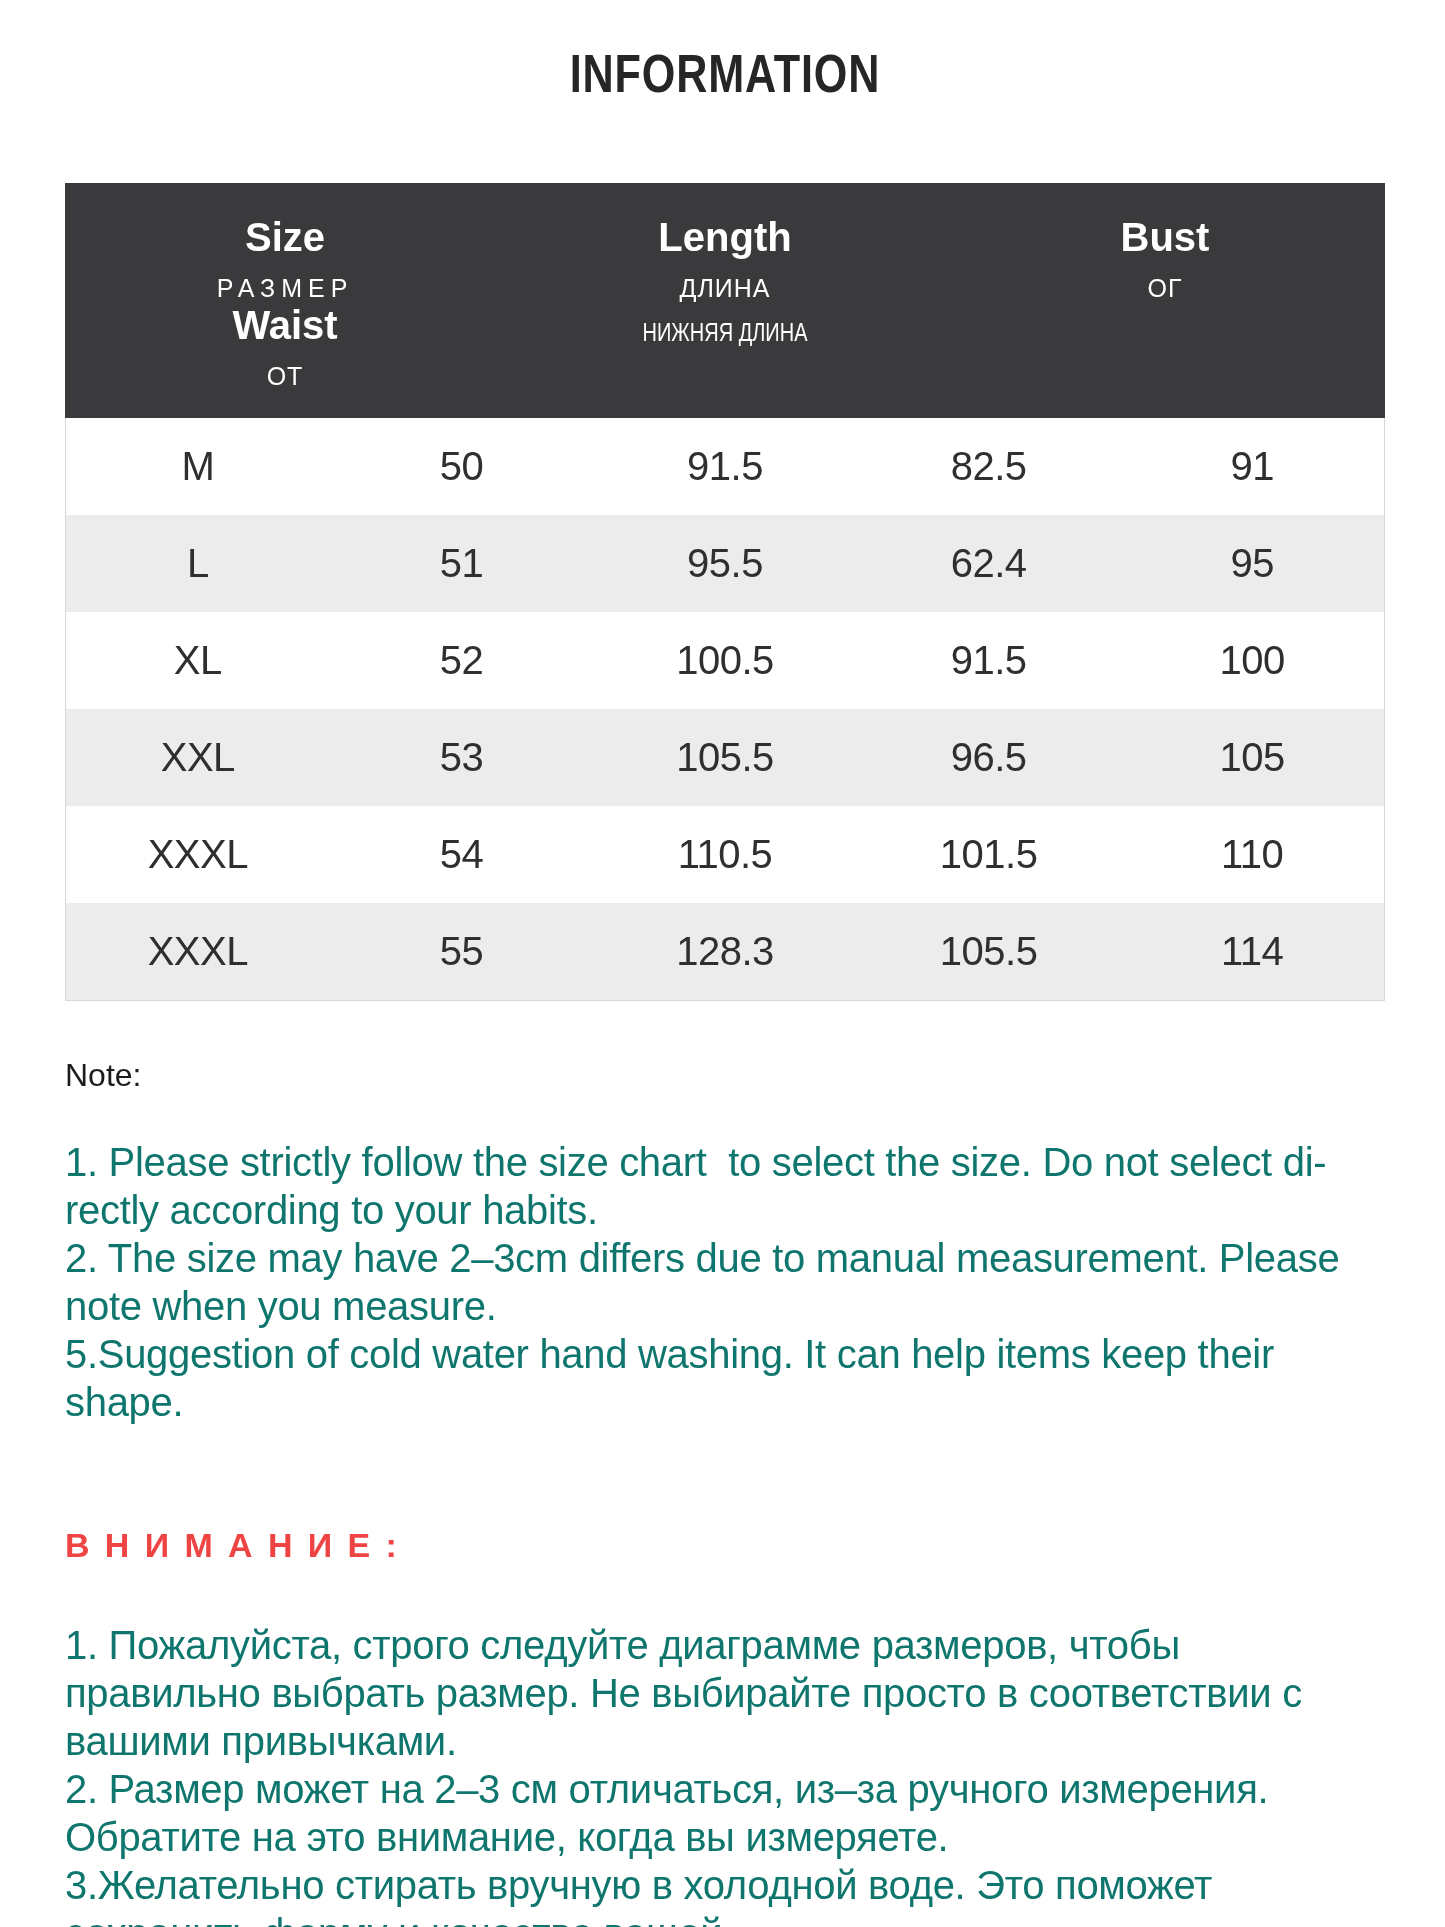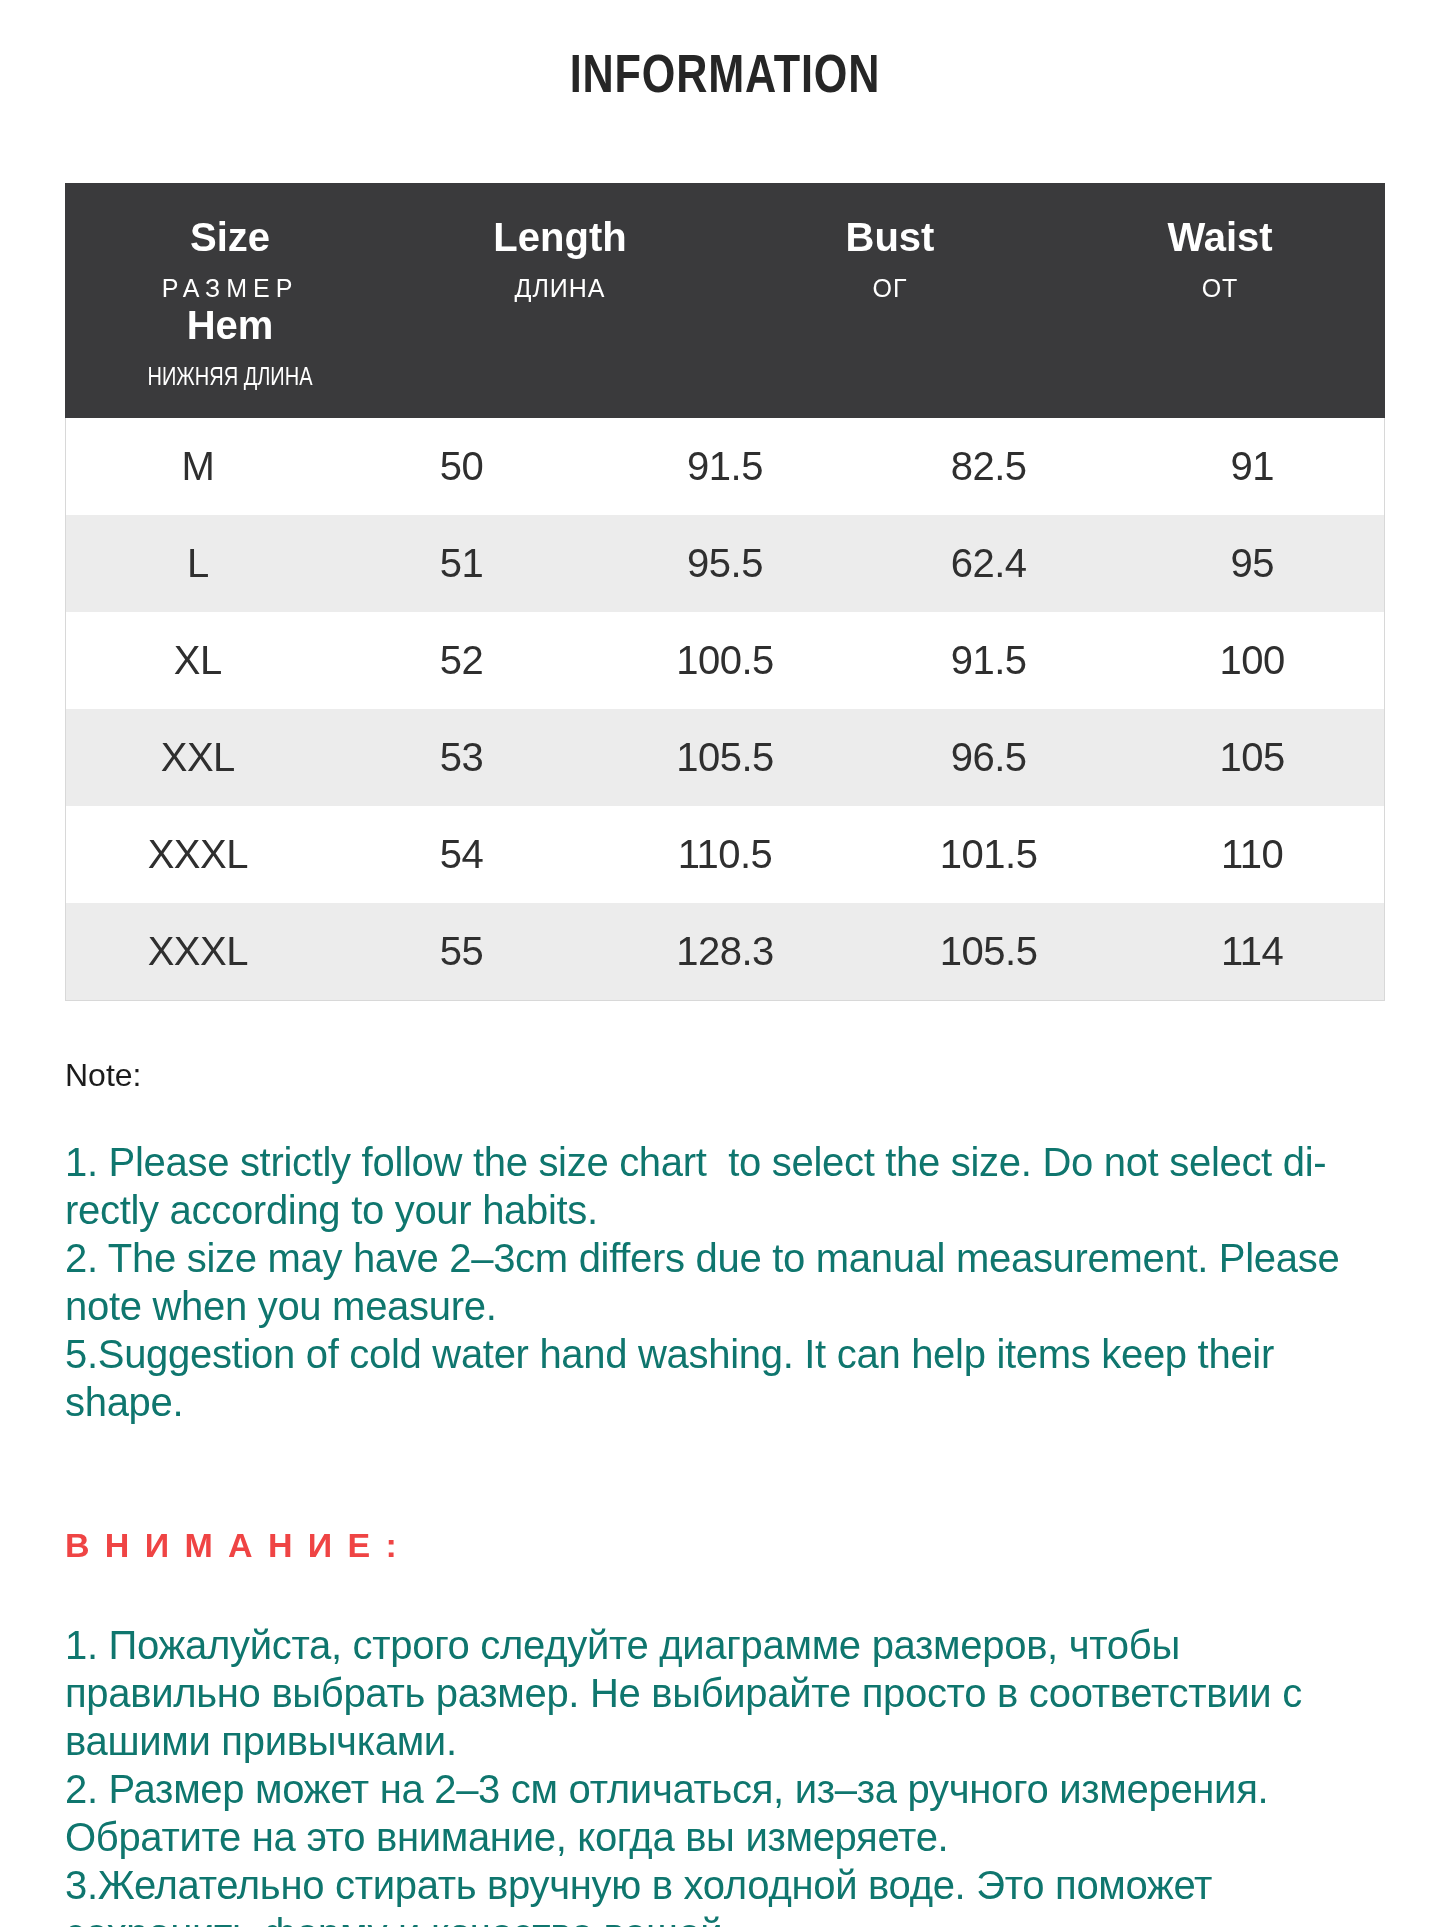--- a/index.html
+++ b/index.html
@@ -34,21 +34,21 @@
 
   
   .size-table {
     margin-top: 80px;
     width: 1320px;
     border: 1px solid #d8d8d8;
     border-top: none;
   }
   .thead {
     display: grid;
-    grid-template-columns: repeat(4, 1fr);
+    grid-template-columns: repeat(3, 1fr);
     background: #3a3a3c;
     color: #ffffff;
     padding: 32px 0 28px 0;
     margin: 0 -1px;
   }
   .th { text-align: center; }
   .th-en {
     font-size: 40px;
     font-weight: 700;
     line-height: 1.1;
@@ -126,21 +126,20 @@
       </div>
       <div class="th">
         <div class="th-en">Bust</div>
         <div class="th-ru">ОГ</div>
       </div>
       <div class="th">
         <div class="th-en">Waist</div>
         <div class="th-ru">ОТ</div>
       </div>
       <div class="th">
-        <div class="th-en">Hem</div>
         <div class="th-ru ls-tight">НИЖНЯЯ ДЛИНА</div>
       </div>
     </div>
 
     <div class="tbody">
       <div class="tr">
         <div class="td">M</div>
         <div class="td">50</div>
         <div class="td">91.5</div>
         <div class="td">82.5</div>

